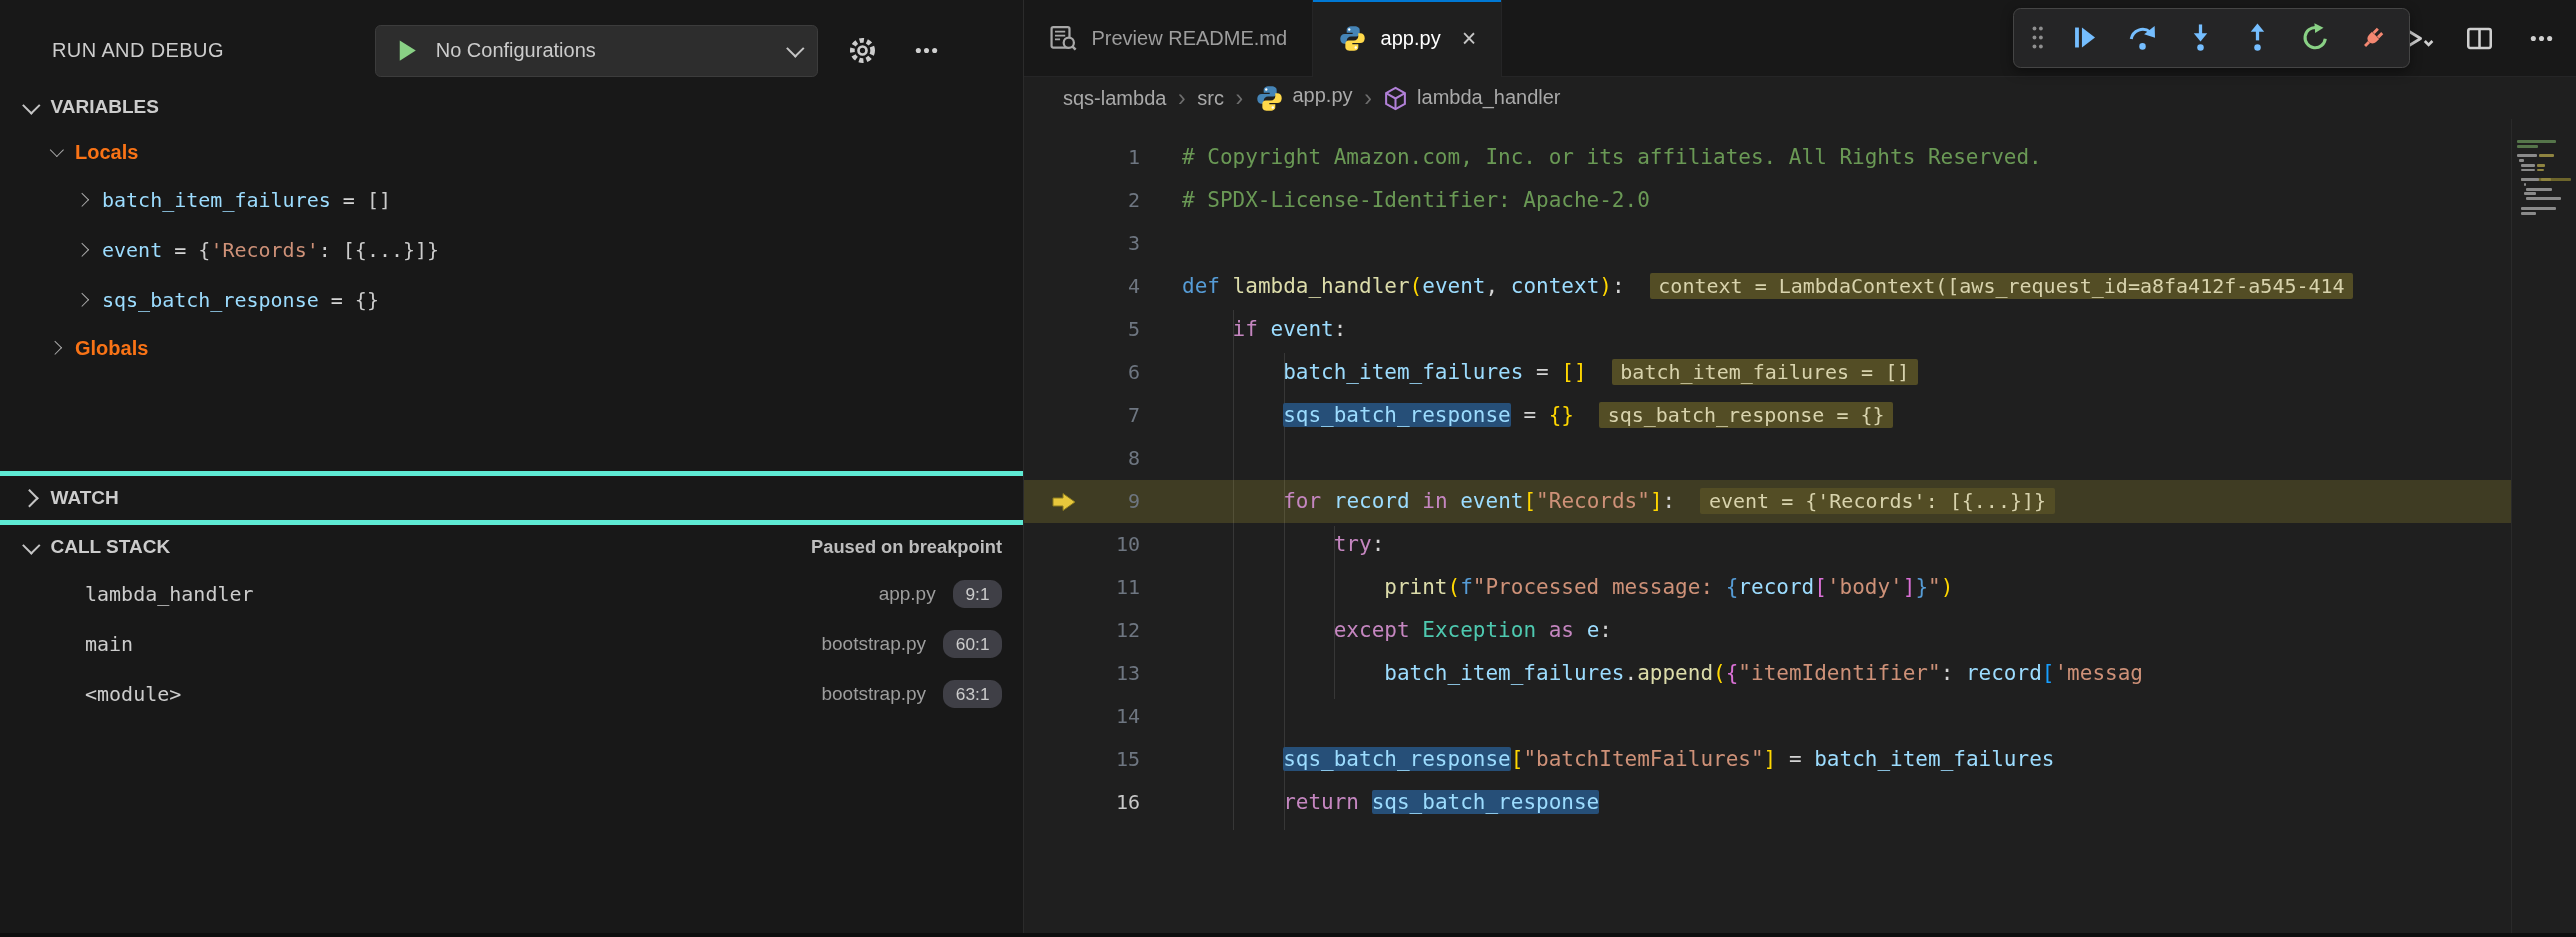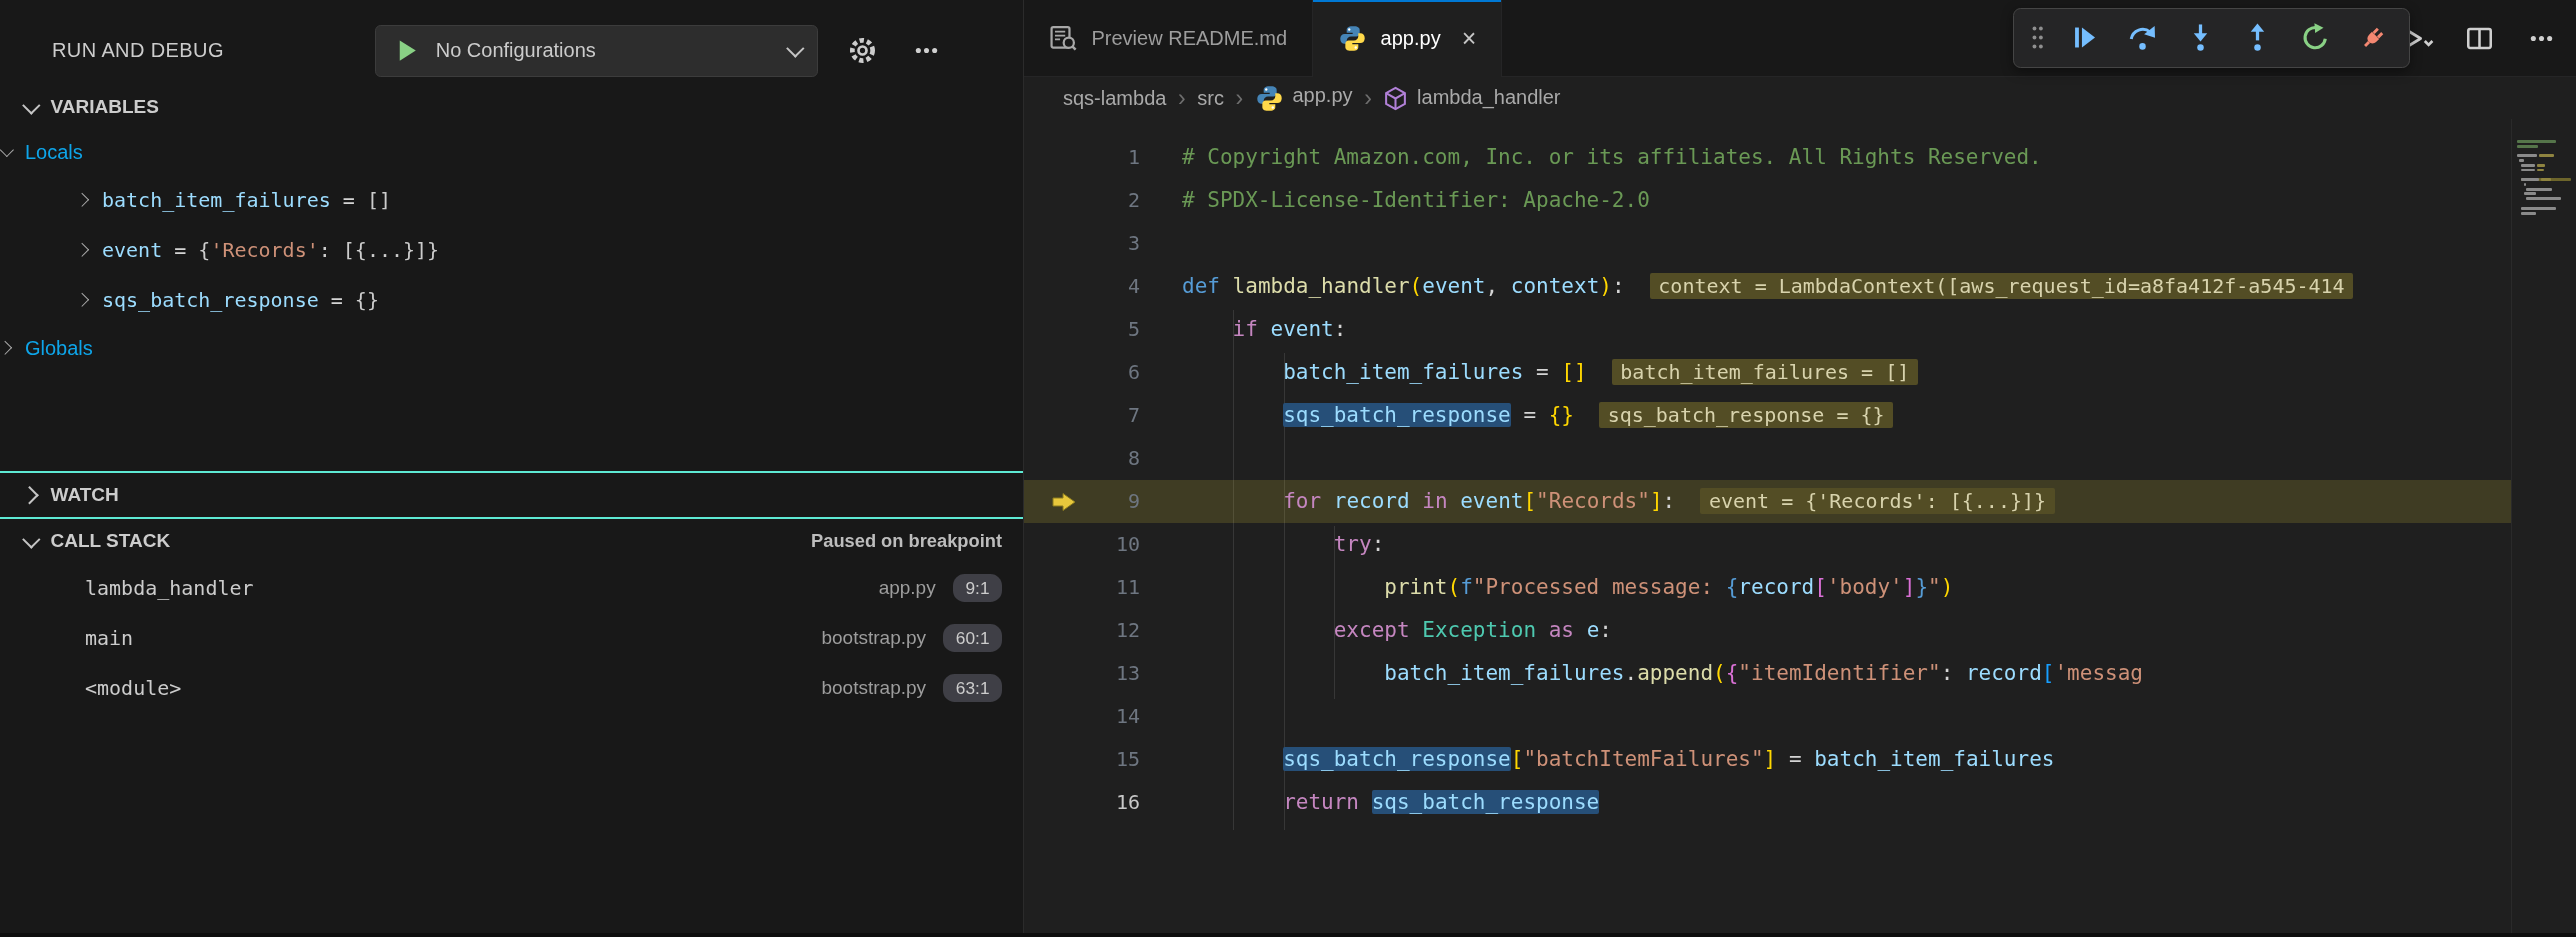--- a/index.html
+++ b/index.html
@@ -17,25 +17,25 @@
   .icon{display:inline-flex;align-items:center;justify-content:center;flex:none}
   .icon-btn{display:inline-flex;align-items:center;justify-content:center;width:39px;height:39px;border-radius:5.8px;cursor:pointer}
 
   .chev{width:12.5px;height:12.5px;border-right:2.3px solid #c5c5c5;border-bottom:2.3px solid #c5c5c5;display:inline-block;flex:none}
   .chev-down{transform:rotate(45deg) translateY(-2.9px)}
   .chev-right{transform:rotate(-45deg)}
   .chev.sm{width:9.6px;height:9.6px;border-width:1.9px;border-color:#a9a9a9}
 
   .pane{flex:none}
   .pane-header{height:44px;display:flex;align-items:center;gap:15px;padding:0 21px 0 23px;font-size:19px;font-weight:700;color:#cccccc;cursor:pointer}
-  .pane-border{border-top:2px solid #5eead4}
+  .pane-border{border-top:5px solid #5eead4}
   .pane-status{margin-left:auto;font-size:18.3px;font-weight:600;color:#bdbdbd;white-space:nowrap}
 
   .tree-row{height:50px;display:flex;align-items:center;gap:15.4px;font-size:20px;cursor:pointer}
-  .scope-row{color:#0ea5e9;font-weight:400;height:46px}
+  .scope-row{padding-left:50px;color:#f97316;font-weight:700;height:46px}
   .var-row{padding-left:77px}
   .var-text{font-family:"DejaVu Sans Mono",monospace;font-size:20px;white-space:pre}
   .var-name{color:#9cdcfe}
 
   .spacer-mid{height:100px;flex:none}
 
   .frame{height:50px;display:flex;align-items:center;padding:0 21px 0 85px;font-size:20px;cursor:pointer}
   .frame-name{font-family:"DejaVu Sans Mono",monospace;color:#cccccc;white-space:pre}
   .frame-right{margin-left:auto;display:flex;align-items:center;gap:17.3px}
   .frame-file{color:#9d9d9d;font-size:19px}

